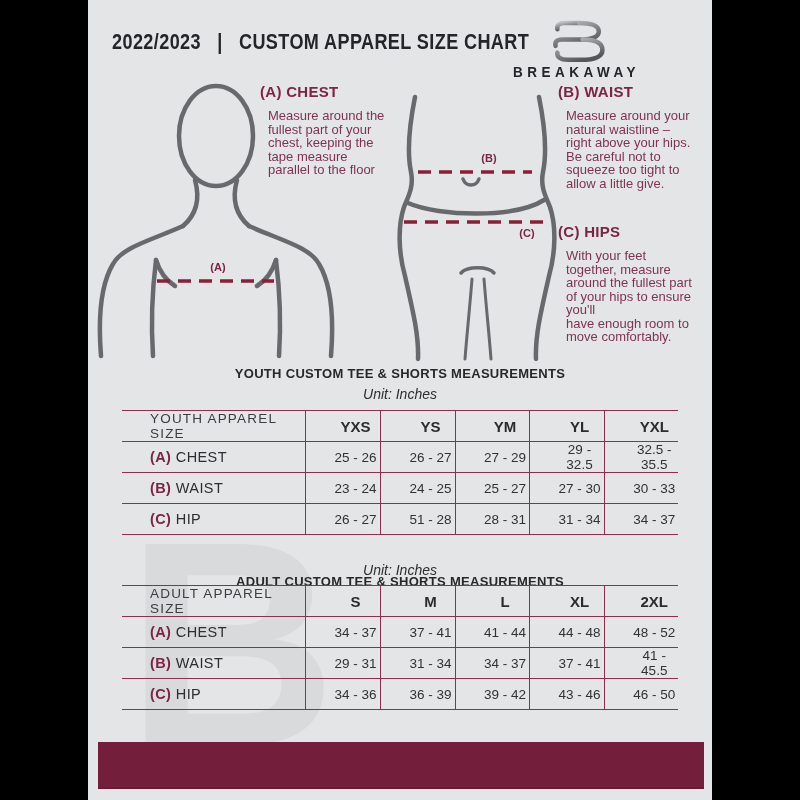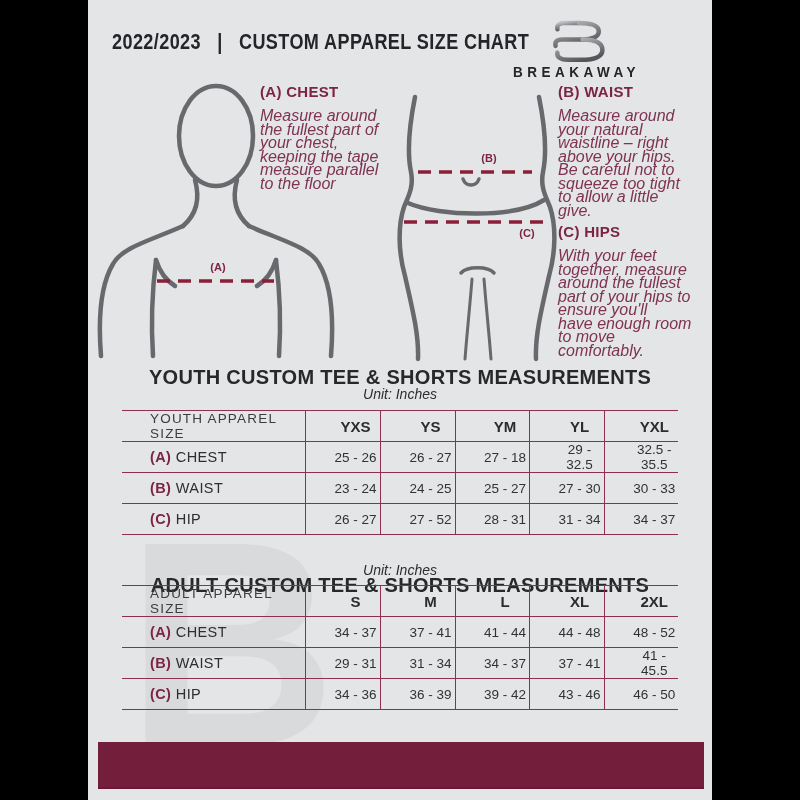--- a/index.html
+++ b/index.html
@@ -20,29 +20,29 @@
   .brand-name { font-weight:700; font-size:15px; letter-spacing:5px; color:#232528;
     margin-left:10px; transform:scaleX(.9); transform-origin:0 50%; white-space:nowrap; }
 
   
   .guide { position:absolute; left:0; top:75px; width:624px; height:295px; z-index:1; }
   .figures { position:absolute; inset:0; }
   .m-label { position:absolute; width:48px; text-align:center; font-size:11px; font-weight:700;
     color:#7c2444; }
   .tip { position:absolute; }
   .tip h3 { font-size:15px; font-weight:700; color:#7c2444; letter-spacing:.3px; }
-  .tip p { margin-top:9px; font-size:16px; line-height:13.5px; font-style:italic;
-    color:#7e3350; white-space:pre-line; }
+  .tip p { margin-top:9px; font-size:13px; line-height:13.5px; 
+    color:#7e3350; white-space:pre-line;margin-left:8px; }
   .tip-chest { left:172px; top:8px; width:132px; }
   .tip-waist { left:470px; top:8px; width:134px; }
   .tip-hips  { left:470px; top:148px; width:136px; }
 
   
   .sec-title { position:absolute; left:0; width:624px; text-align:center; font-weight:700;
-    font-size:20px; letter-spacing:.3px; color:#26282a; z-index:1; }
+    font-size:13px; letter-spacing:.3px; color:#26282a; z-index:1; }
   .sec-unit { position:absolute; left:0; width:624px; text-align:center; font-size:14px;
     font-style:italic; color:#2c2e30; z-index:1; }
   table { position:absolute; left:34px; width:556px; border-collapse:collapse;
     table-layout:fixed; z-index:1; }
   th, td { border-top:1.6px solid #8e2f4e; background:transparent;padding-left:26px; }
   tr:last-child td { border-bottom:1.6px solid #8e2f4e; }
   th + th, td + td { border-left:1.5px solid #8e2f4e; }
   th { height:23px; font-weight:700; font-size:15px; color:#2a2c2e; text-align:center; }
   th.size-col-head { font-weight:400; font-size:13.5px; letter-spacing:1.2px; color:#3b3d40;
     text-align:left; padding-left:28px; }
@@ -150,36 +150,36 @@
         <th>YXS</th>
         <th>YS</th>
         <th>YM</th>
         <th>YL</th>
         <th>YXL</th>
       </tr>
       <tr>
         <td class="row-label"><b>(A)</b> <span>CHEST</span></td>
         <td>25 - 26</td>
         <td>26 - 27</td>
-        <td>27 - 18</td>
+        <td>27 - 29</td>
         <td>29 - 32.5</td>
         <td>32.5 - 35.5</td>
       </tr>
       <tr>
         <td class="row-label"><b>(B)</b> <span>WAIST</span></td>
         <td>23 - 24</td>
         <td>24 - 25</td>
         <td>25 - 27</td>
         <td>27 - 30</td>
         <td>30 - 33</td>
       </tr>
       <tr>
         <td class="row-label"><b>(C)</b> <span>HIP</span></td>
         <td>26 - 27</td>
-        <td>27 - 52</td>
+        <td>51 - 28</td>
         <td>28 - 31</td>
         <td>31 - 34</td>
         <td>34 - 37</td>
       </tr>
     </tbody>
       </table>
 
     <div class="sec-title ad-title">ADULT CUSTOM TEE &amp; SHORTS MEASUREMENTS</div>
     <div class="sec-unit ad-unit">Unit: Inches</div>
     <table class="t-adult">

